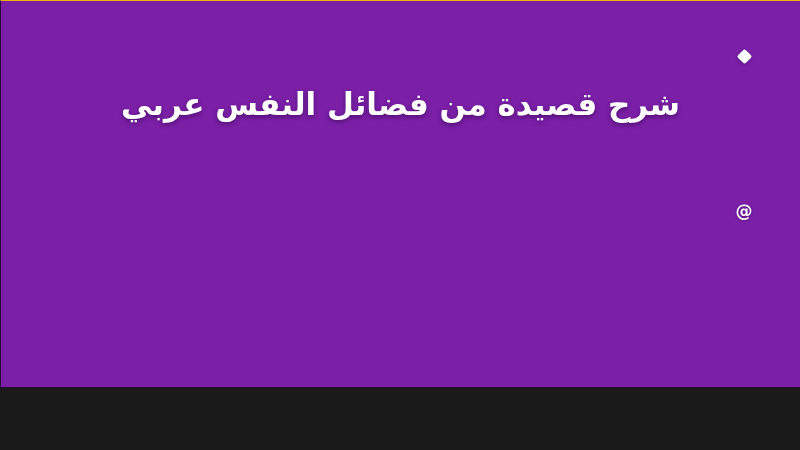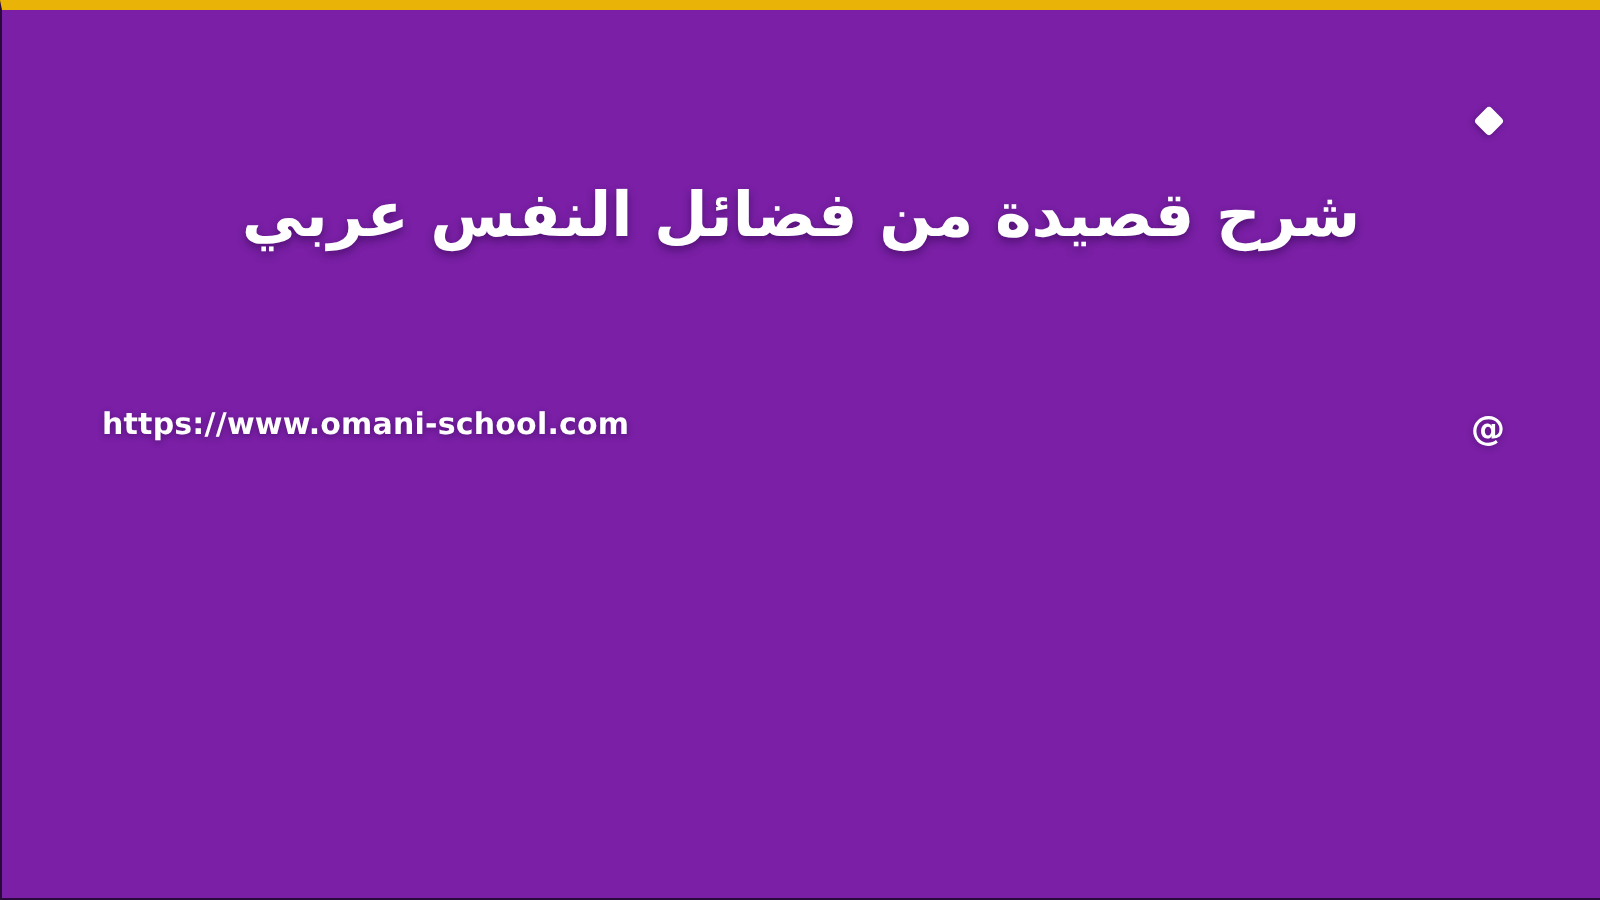--- a/index.html
+++ b/index.html
@@ -5,26 +5,26 @@
 <style>
   html, body {
     margin: 0;
     padding: 0;
     background: #1a1a1a;
   }
 
   .screen {
     position: relative;
     width: 800px;
-    height: 450px;
+    height: 388px;
     overflow: hidden;
     background: #7a1fa6;
     font-family: "DejaVu Sans", "Liberation Sans", sans-serif;
     box-sizing: border-box;
-    border-top: 5px solid #eab308;
+    border-top: 1px solid #eab308;
     border-left: 1px solid #2a0a3a;
     border-bottom: 1px solid #2a0a3a;
     -webkit-font-smoothing: antialiased;
   }
 
   
   .title-block {
     position: absolute;
     left: 0;
     right: 0;
@@ -90,19 +90,18 @@
 </style>
 </head>
 <body>
 
 <div class="screen">
 
   <div class="title-block">
     <span class="title-line">شرح قصيدة من فضائل النفس عربي</span>
   </div>
 
-  <div class="url-text">https://www.omani-school.com</div>
 
   <div class="diamond-mark"></div>
 
   <div class="at-mark">@</div>
 
 </div>
 
 </body></html>

